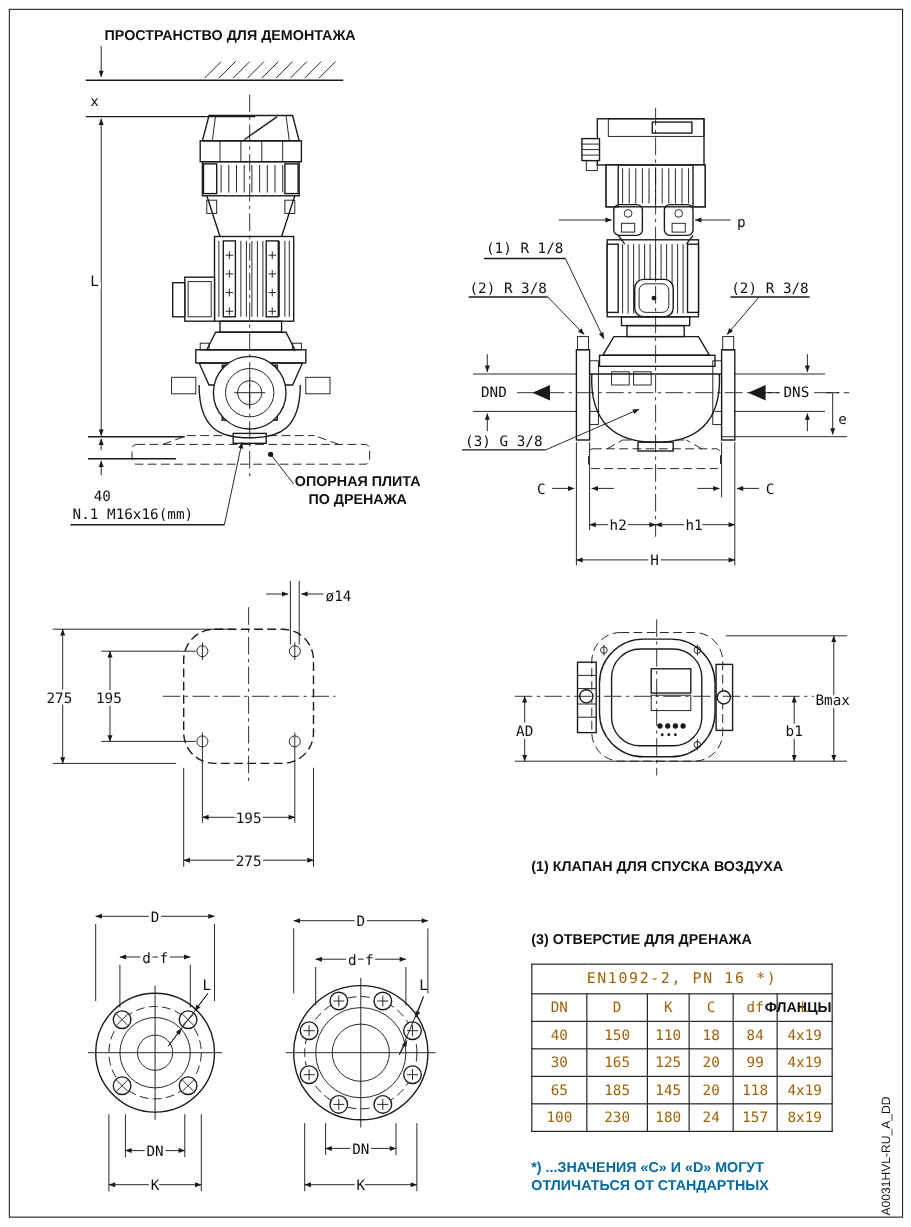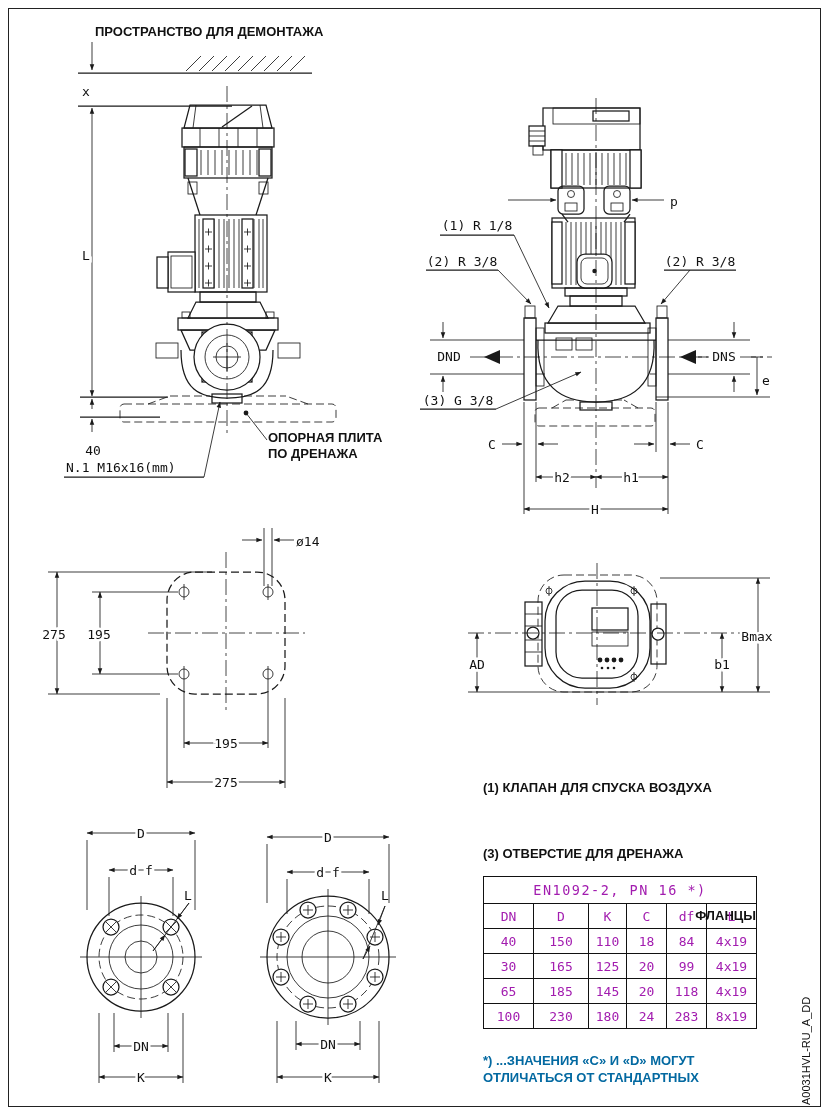--- a/index.html
+++ b/index.html
@@ -9,23 +9,23 @@
   svg.art{position:absolute;left:0;top:0;}
   svg .s{stroke:#1a1a1a;fill:none;stroke-width:1.25;}
   svg .t{stroke:#1a1a1a;fill:none;stroke-width:.85;}
   svg .f{fill:#1a1a1a;stroke:none;}
   svg .wf{fill:#fff;stroke:#1a1a1a;stroke-width:1.25;}
   svg .dash{stroke-dasharray:8 4;}
   svg .cl{stroke-dasharray:16 4 3 4;stroke-width:.8;}
   svg text.cad{font-family:"DejaVu Sans Mono",monospace;font-size:13px;fill:#111;stroke:none;}
   svg text.ht{paint-order:stroke;stroke:#fff;stroke-width:5px;}
   .ru{position:absolute;font-family:"Liberation Sans",sans-serif;font-weight:700;
-      font-size:13px;line-height:16px;color:#111;white-space:nowrap;}
+      font-size:13px;line-height:16px;color:#111;white-space:nowrap;text-align:center;}
   table.ft{position:absolute;left:483px;top:876px;border-collapse:collapse;table-layout:fixed;
-           font-family:"DejaVu Sans Mono",monospace;font-size:13px;color:#a21caf;}
+           font-family:"DejaVu Sans Mono",monospace;font-size:13px;color:#a16207;}
   table.ft td{border:1.2px solid #111;text-align:center;padding:0;height:24px;}
   table.ft td.title{height:26px;letter-spacing:1.5px;font-size:13.5px;}
   table.ft{border:1.6px solid #111;}
   .footnote{position:absolute;left:483px;top:1052px;font-family:"Liberation Sans",sans-serif;
             font-weight:700;font-size:13px;line-height:17px;color:#0369a1;}
   .doccode{position:absolute;left:800px;top:1105px;transform:rotate(-90deg);
            transform-origin:0 0;font-family:"Liberation Sans",sans-serif;font-size:11px;
            color:#111;white-space:nowrap;}
 </style>
 </head>
@@ -580,21 +580,21 @@
       <td>145</td>
       <td>20</td>
       <td>118</td>
       <td>4x19</td>
     </tr>
     <tr>
       <td>100</td>
       <td>230</td>
       <td>180</td>
       <td>24</td>
-      <td>283</td>
+      <td>157</td>
       <td>8x19</td>
     </tr>
   </tbody>
     </table>
 
   <div class="footnote">
     <div>*) ...ЗНАЧЕНИЯ «С» И «D» МОГУТ</div>
     <div>ОТЛИЧАТЬСЯ ОТ СТАНДАРТНЫХ</div>
   </div>
 

